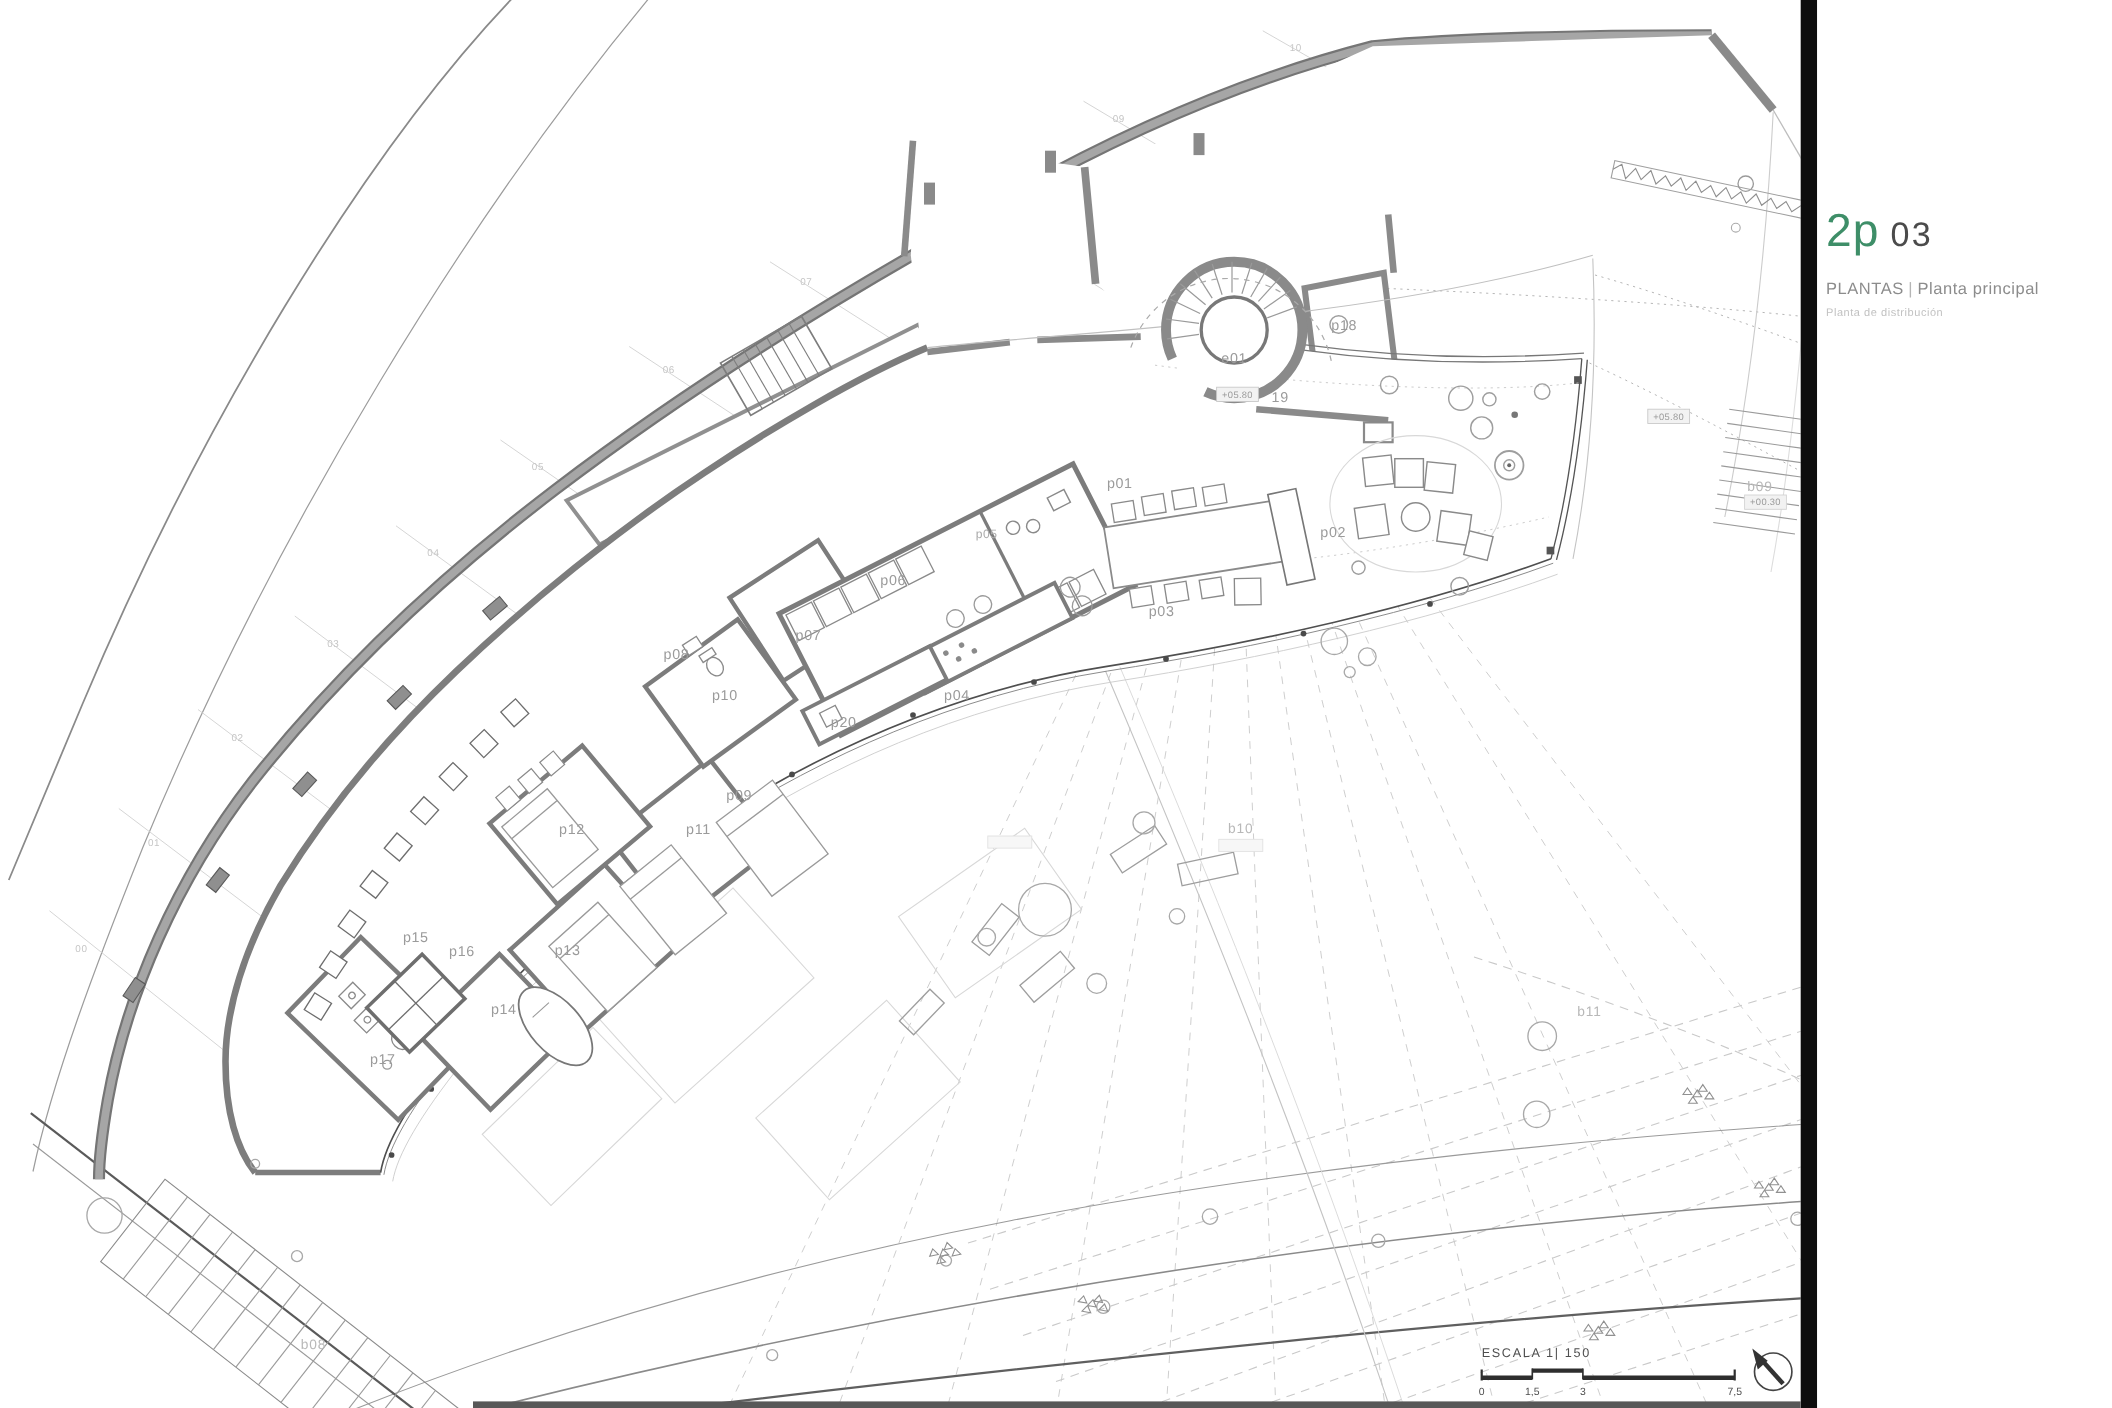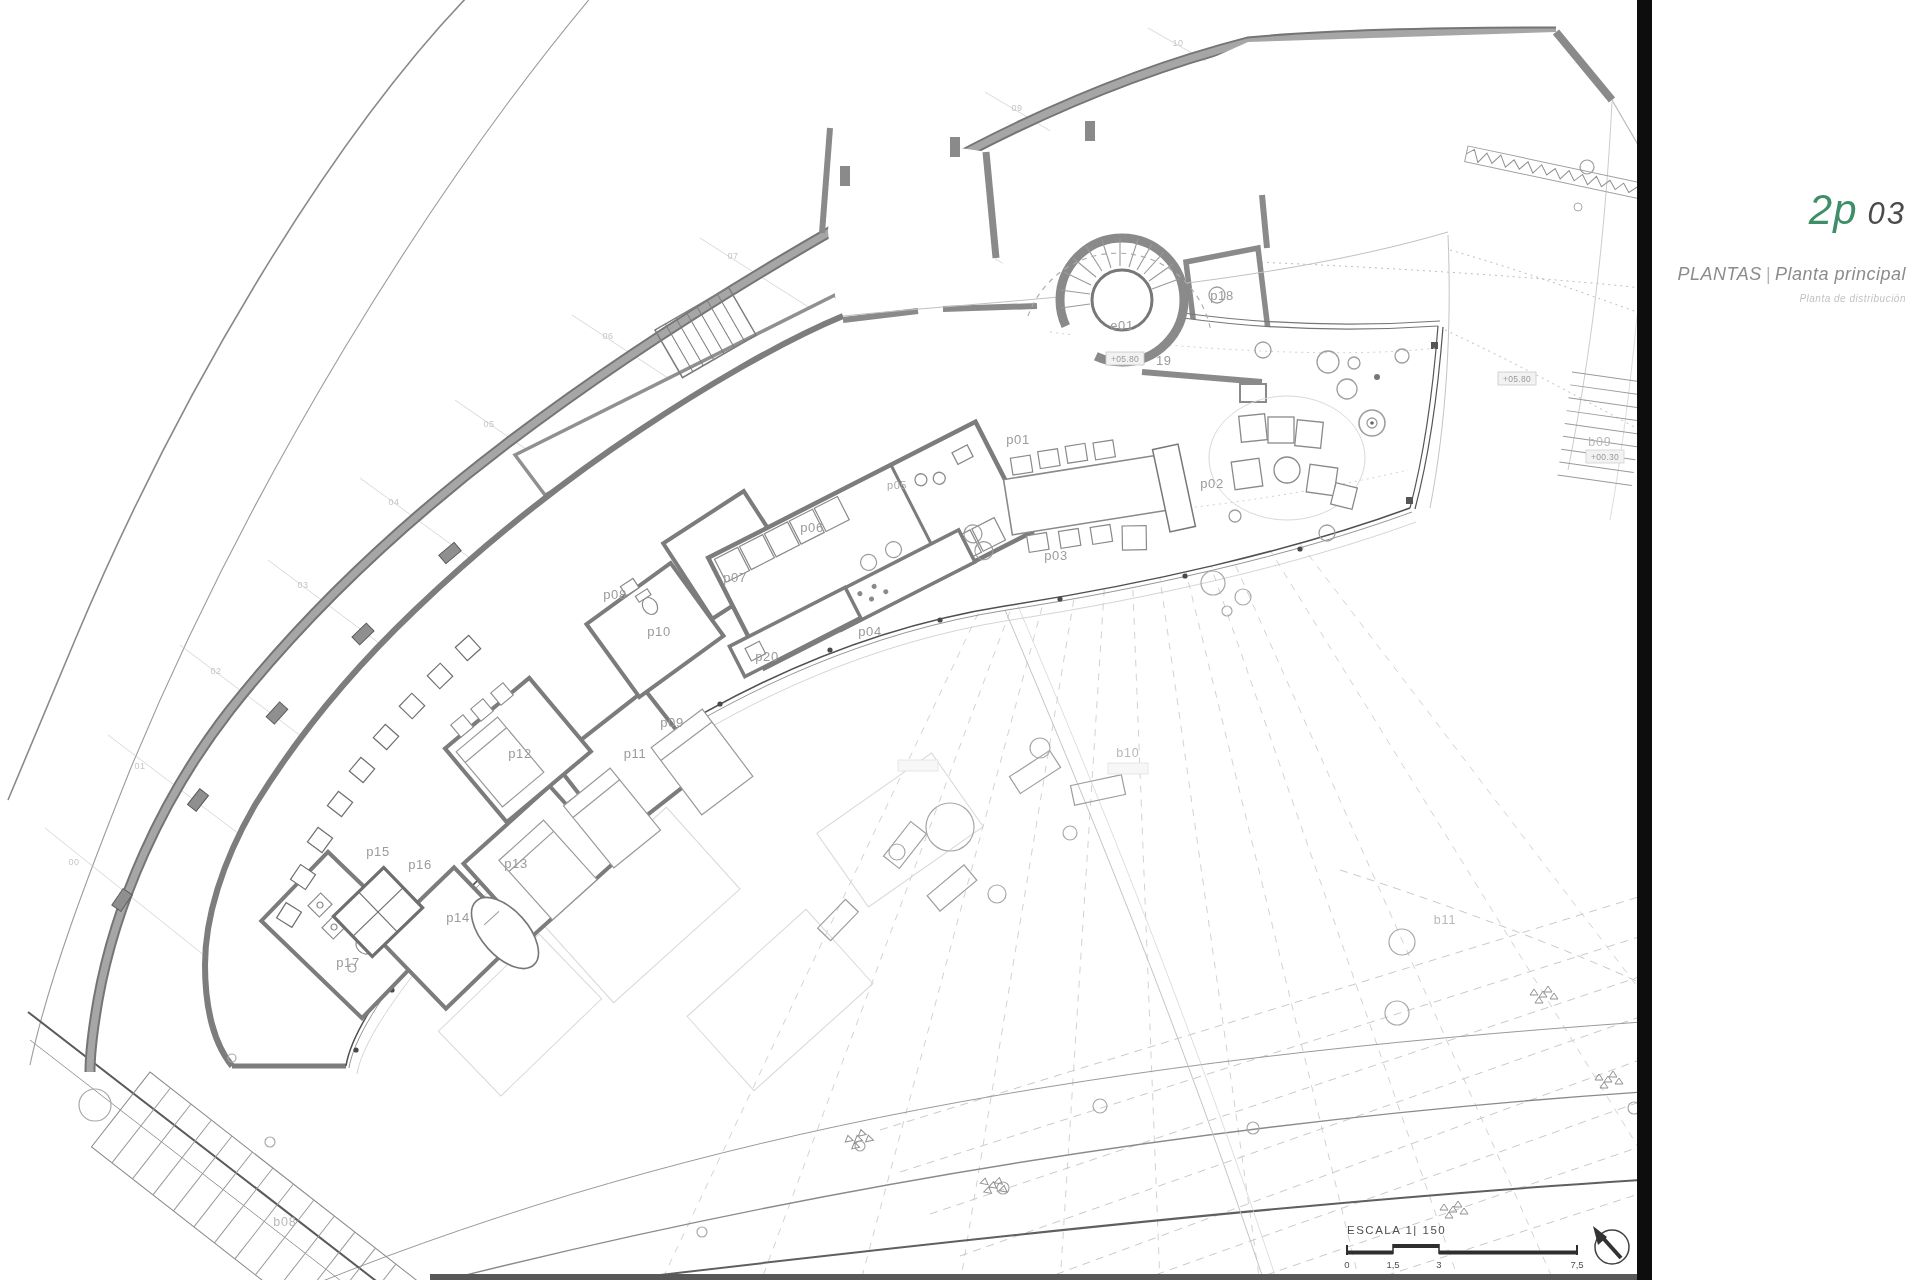--- a/index.html
+++ b/index.html
@@ -1,24 +1,24 @@
 <!DOCTYPE html>
 <html><head>
 <meta charset="utf-8">
 <style>
   html,body{margin:0;padding:0;background:#ffffff;}
   #sheet{position:relative;width:1920px;height:1280px;background:#fff;overflow:hidden;
          font-family:"Liberation Sans",sans-serif;}
   #plan-svg{position:absolute;left:0;top:0;}
   .divider{position:absolute;top:0;height:1280px;background:#0d0d0d;}
   .titleblock{position:absolute;left:1652px;top:0;width:268px;height:1280px;background:#fff;}
-  .tb-inner{position:absolute;left:8px;top:186px;width:246px;text-align:right;font-style:italic;}
+  .tb-inner{position:absolute;left:8px;top:186px;width:246px;text-align:left;}
   .tb-code{font-size:42px;letter-spacing:1px;color:#3e8e68;font-weight:400;}
   .tb-code .num{font-size:31px;color:#4b4b4b;margin-left:10px;letter-spacing:2px;}
-  .tb-line1{margin-top:30px;font-size:18px;color:#8c8c8c;letter-spacing:0.5px;}
+  .tb-line1{margin-top:20px;font-size:15px;color:#8c8c8c;letter-spacing:0.5px;}
   .tb-line1 .sep{color:#b5b5b5;padding:0 4px;}
   .tb-line2{margin-top:8px;font-size:10px;color:#c2c2c2;letter-spacing:0.5px;}
   text{font-family:"Liberation Sans",sans-serif;}
   .room-lbl{font-size:13px;fill:#9b9b9b;letter-spacing:0.6px;}
   .room-lbl-sm{font-size:11px;fill:#aaaaaa;letter-spacing:0.5px;}
   .zone-lbl{font-size:12.5px;fill:#b8b8b8;letter-spacing:0.8px;}
   .grid-lbl{font-size:9px;fill:#c6c6c6;letter-spacing:0.5px;}
   .elev-lbl{font-size:8.5px;fill:#9a9a9a;letter-spacing:0.3px;}
   .scale-lbl{font-size:11.5px;fill:#4f4f4f;letter-spacing:1.5px;}
   .scale-tick{font-size:9.5px;fill:#4f4f4f;}

